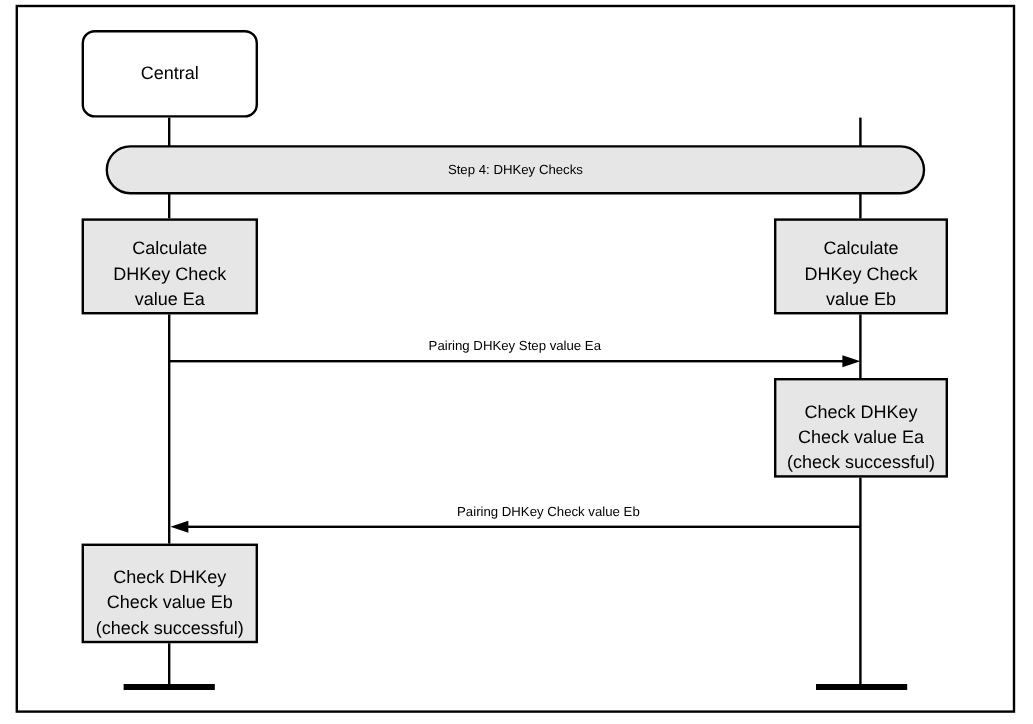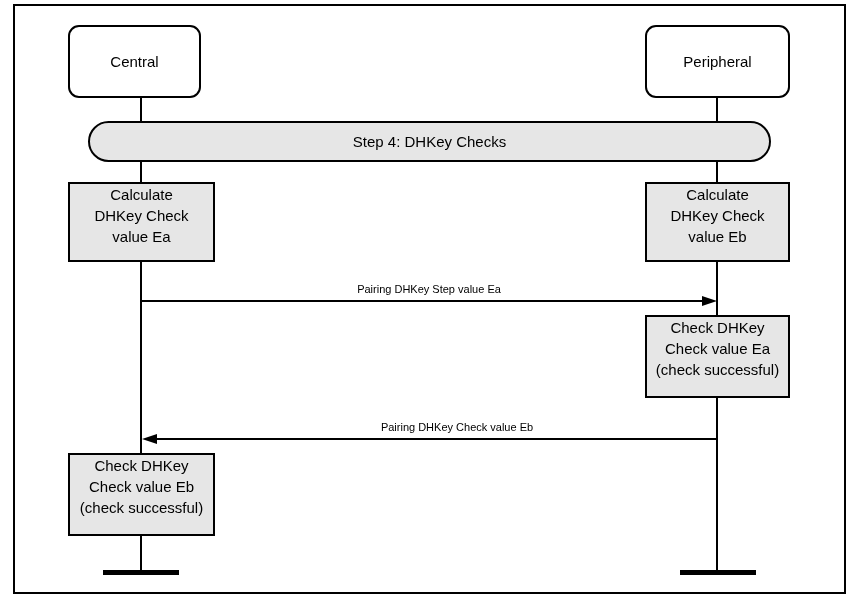--- a/index.html
+++ b/index.html
@@ -36,28 +36,28 @@
     z-index: 1;
   }
   .banner {
     position: absolute;
     left: 88px; top: 121px;
     width: 683px; height: 41px;
     border: 2px solid var(--stroke, #000000);
     border-radius: 21px;
     background: var(--box-fill, #e6e6e6);
     display: flex; align-items: center; justify-content: center;
-    font-size: 15px;
+    font-size: 11px;
     z-index: 2;
   }
   .process-box {
     position: absolute;
     border: 2px solid var(--stroke, #000000);
     background: var(--box-fill, #e6e6e6);
-    display: flex; align-items: flex-start; justify-content: center;
+    display: flex; align-items: flex-end; justify-content: center;
     text-align: center;
     font-size: 15px;
     line-height: 21px;
     z-index: 3;
   }
   .prewrap { white-space: pre-line; }
   .msg-line {
     position: absolute;
     height: 2px;
     background: var(--stroke, #000000);
@@ -97,25 +97,22 @@
 </head>
 <body>
 
 <div id="canvas">
 
   <div class="frame"></div>
 
   <div class="lifeline" style="left:140px; top:98px; height:475px;"></div>
   <div class="lifeline" style="left:716px; top:98px; height:475px;"></div>
 
-  <div class="actor-box" style="left:68px; top:25px; width:133px; height:73px;">
+  <div class="actor-box" style="left:68px; top:25px; width:147px; height:73px;">
     <span>Central</span>
-  </div>
-  <div class="actor-box" style="left:645px; top:25px; width:145px; height:73px;">
-    <span>Peripheral</span>
   </div>
 
   <div class="banner">
     <span>Step 4: DHKey Checks</span>
   </div>
 
   <div class="process-box" style="left:68px; top:182px; width:147px; height:80px;">
     <span class="prewrap">Calculate
 DHKey Check
 value Ea</span>

